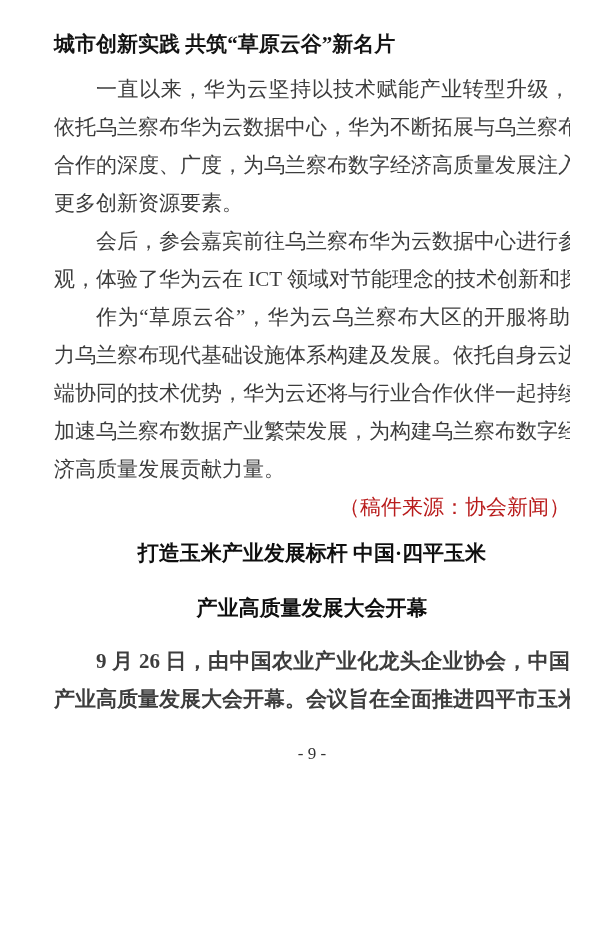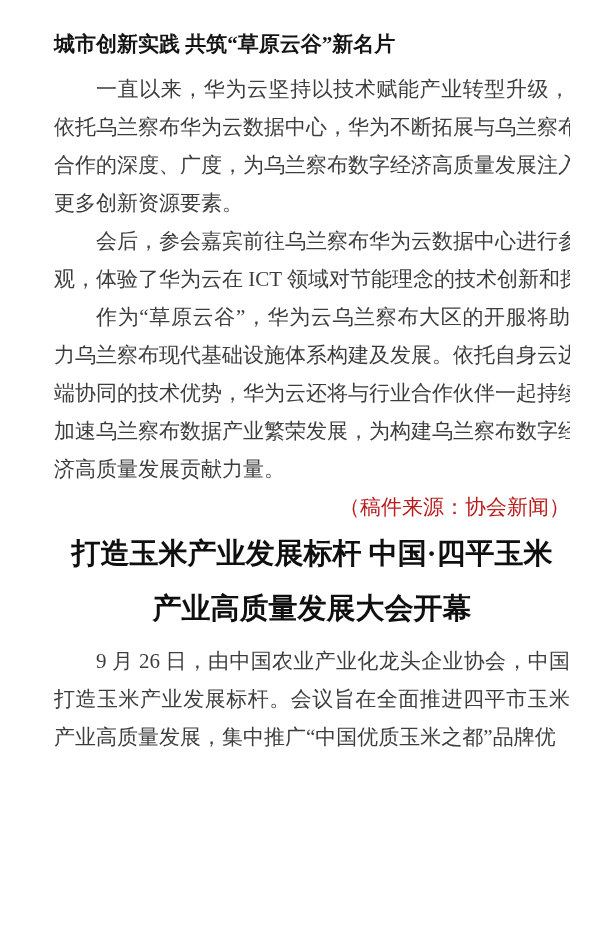--- a/index.html
+++ b/index.html
@@ -44,31 +44,31 @@
   }
   .source-line {
     font-size: 21px;
     line-height: 38px;
     height: 38px;
     text-align: right;
     color: #b91c1c;
   }
   .article2-title { margin: 0; }
   .article2-title .line {
-    font-size: 29px;
+    font-size: 21px;
     line-height: 55px;
     height: 55px;
     font-weight: bold;
     color: #0f0f0f;
     text-align: center;
     text-align-last: center;
     white-space: nowrap;
     font-family: Liberation Serif, serif;
   }
-  .para.second-article { margin-top: 6px; }
+  .para.second-article { margin-top: 6px; font-weight: bold; }
   .page-number {
     margin-top: 26px;
     font-size: 17px;
     line-height: 20px;
     text-align: center;
     color: #333333;
     font-family: "Liberation Serif", "DejaVu Serif", serif;
   }
 </style>
 </head>
@@ -100,19 +100,18 @@
 
   <div class="source-line">（稿件来源：协会新闻）</div>
 
   <div class="article2-title">
       <div class="line">打造玉米产业发展标杆 中国·四平玉米</div>
       <div class="line">产业高质量发展大会开幕</div>
     </div>
 
   <div class="para indent second-article">
       <div class="line">9 月 26 日，由中国农业产业化龙头企业协会，中国</div>
-      <div class="line">打造玉米产业发展标杆。会议旨在全面推进四平市玉米</div>
-      <div class="line">产业高质量发展，集中推广“中国优质玉米之都”品牌优</div>
+      <div class="line">产业高质量发展大会开幕。会议旨在全面推进四平市玉米</div>
     </div>
 
   <div class="page-number">- 9 -</div>
 
 </div>
 
 </body></html>

